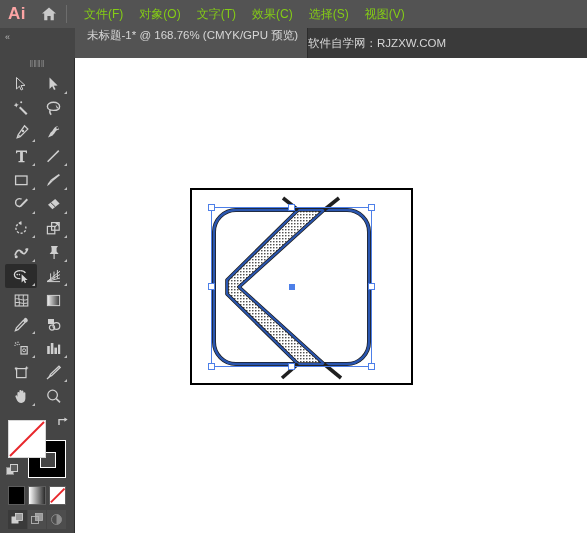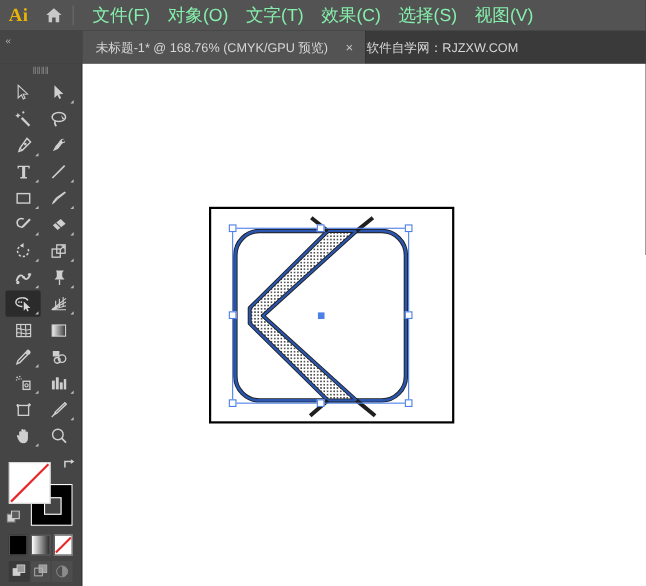--- a/index.html
+++ b/index.html
@@ -12,50 +12,51 @@
   #app { position: relative; width: 587px; height: 533px; }
 
   
   .menubar {
     position: absolute; left: 0; top: 0; width: 587px; height: 28px;
     background: #535353;
     display: flex; align-items: center;
   }
   .ai-logo {
     width: 34px; height: 28px; display: flex; align-items: center; justify-content: center;
-    color: #eab308; font-size: 17px; font-weight: bold; letter-spacing: .5px;
-    font-family: Liberation Serif, serif;
+    color: #fca5a5; font-size: 17px; font-weight: bold; letter-spacing: .5px;
+    font-family: Liberation Sans, sans-serif;
   }
   .home-icon {
     width: 30px; height: 28px; display: flex; align-items: center; justify-content: center;
   }
   .menu-sep {
     width: 1px; height: 18px; background: #6d6d6d; margin: 0 6px 0 2px;
   }
   .menu-items { display: flex; align-items: center; gap: 2px; padding-left: 4px; }
   .menu-item {
-    color: #86efac; font-size: 16px; padding: 4px 7px; white-space: nowrap;
+    color: #84cc16; font-size: 12px; padding: 4px 7px; white-space: nowrap;
     cursor: default;
   }
 
   
   .tabbar {
     position: absolute; left: 0; top: 28px; width: 587px; height: 30px;
     background: #3a3a3a;
     display: flex; align-items: stretch;
   }
   .tabbar-left {
     width: 75px; background: #454545; display: flex; align-items: flex-start;
     padding: 4px 0 0 5px;
   }
   .collapse-arrows { color: #b5b5b5; font-size: 9px; letter-spacing: -1px; }
   .doc-tab {
     background: #535353; display: flex; align-items: center;
     padding: 0 9px 0 12px; gap: 14px; border-right: 1px solid #2c2c2c;
     max-width: 280px;
+    flex-direction: column;
   }
   .doc-tab-title { color: #d6d6d6; font-size: 11.5px; white-space: nowrap; }
   .tab-close { color: #c9c9c9; font-size: 12px; cursor: pointer; padding: 0 2px; }
   .promo-text {
     display: flex; align-items: center; 
     color: #d6d6d6; font-size: 11.5px; white-space: nowrap;
   }
 
   
   .toolpanel {

